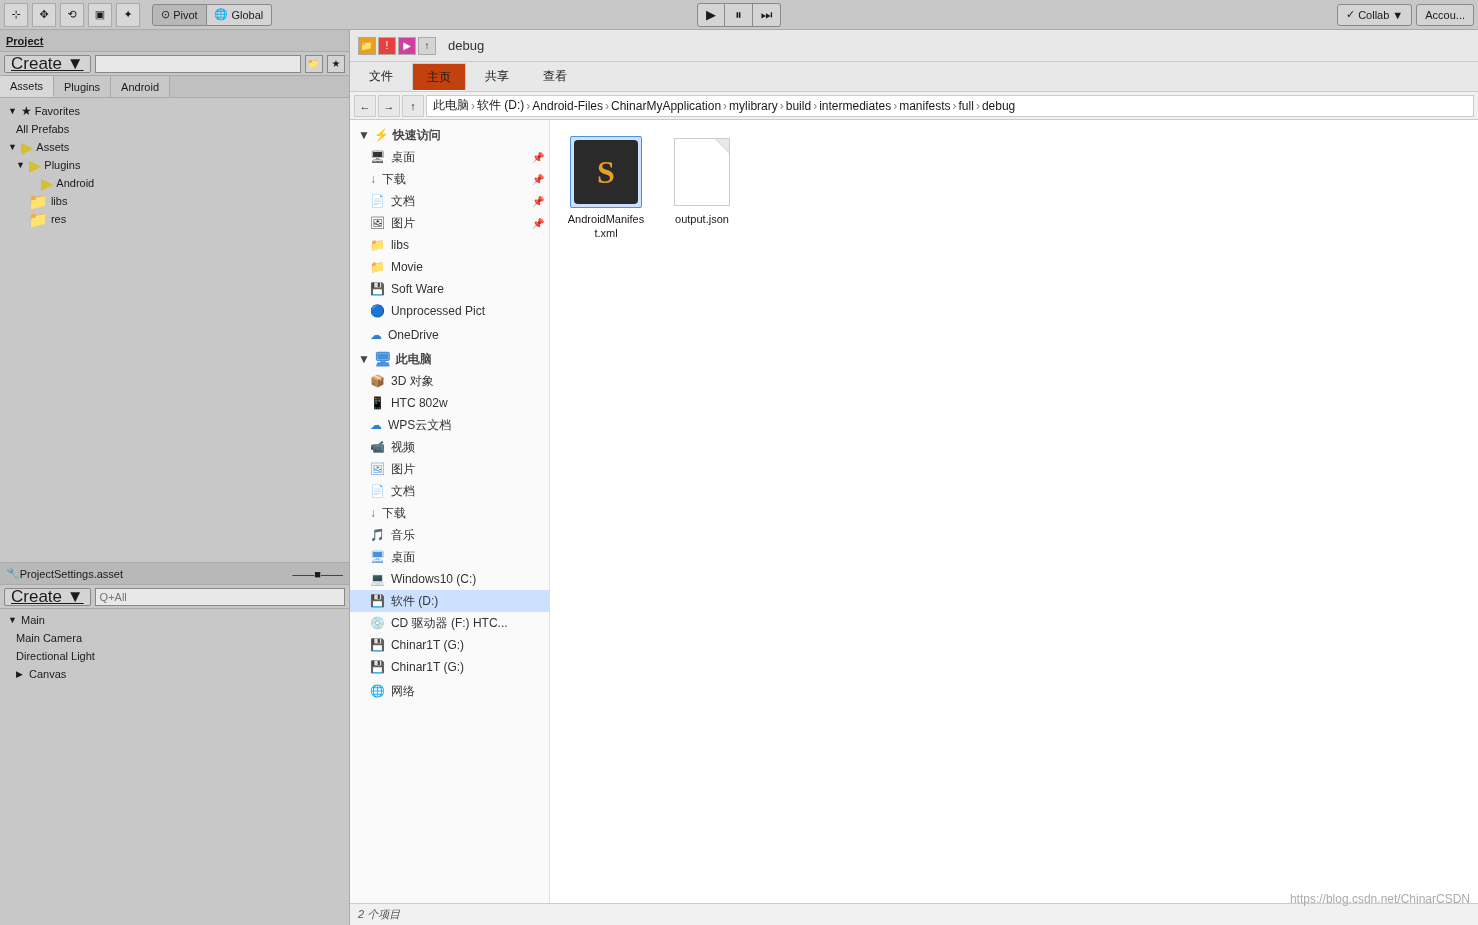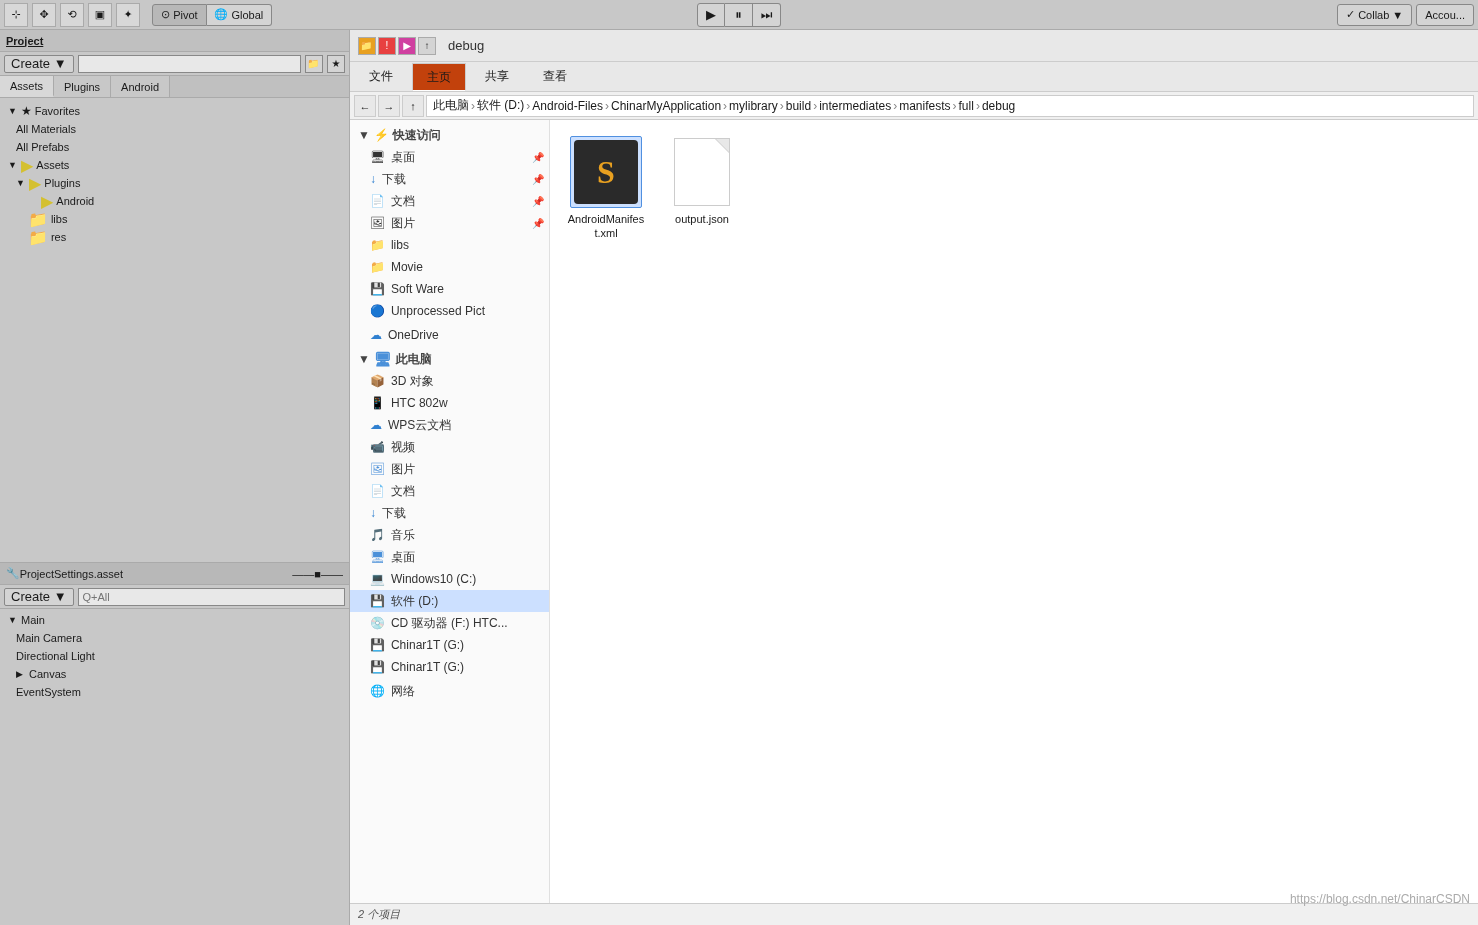--- a/index.html
+++ b/index.html
@@ -101,23 +101,24 @@
     #project-header .panel-title { font-size: 11px; font-weight: bold; text-decoration: underline; }
     #project-toolbar {
       height: 24px;
       background: #c8c8c8;
       border-bottom: 1px solid #aaa;
       display: flex; align-items: center; padding: 0 4px; gap: 4px;
     }
     .create-btn {
       height: 18px; padding: 0 6px;
       background: #d4d4d4; border: 1px solid #888;
-      font-size: 13px; cursor: pointer;
+      font-size: 17px; cursor: pointer;
       display: flex; align-items: center; gap: 2px;
       border-radius: 2px;
+      text-decoration: underline;
     }
     .search-input {
       flex: 1; height: 18px; padding: 0 4px;
       border: 1px solid #888; background: #e8e8e8;
       font-size: 11px;
     }
     .proj-icon-btn {
       width: 18px; height: 18px;
       background: #d4d4d4; border: 1px solid #888;
       font-size: 10px; cursor: pointer;
@@ -425,23 +426,20 @@
       </div>
 
       <div id="project-tree">
 
         <div class="tree-item">
           <span class="tree-arrow">▼</span>
           <span class="tree-icon">★</span>
           <span>Favorites</span>
         </div>
         <div class="tree-item indent-1">
-          <span>All Materials</span>
-        </div>
-        <div class="tree-item indent-1">
           <span>All Prefabs</span>
         </div>
 
         <div class="tree-item">
           <span class="tree-arrow">▼</span>
           <span class="tree-icon folder-yellow">▶</span>
           <span>Assets</span>
         </div>
         <div class="tree-item indent-1">
           <span class="tree-arrow">▼</span>
@@ -484,23 +482,20 @@
         </div>
         <div class="tree-item indent-1">
           <span>Main Camera</span>
         </div>
         <div class="tree-item indent-1">
           <span>Directional Light</span>
         </div>
         <div class="tree-item indent-1">
           <span class="tree-arrow">▶</span>
           <span>Canvas</span>
-        </div>
-        <div class="tree-item indent-1">
-          <span>EventSystem</span>
         </div>
       </div>
     </div>
 
   </div>
 
   <div id="file-explorer">
 
     <div id="fe-titlebar">
       <div class="fe-titlebar-icons">

